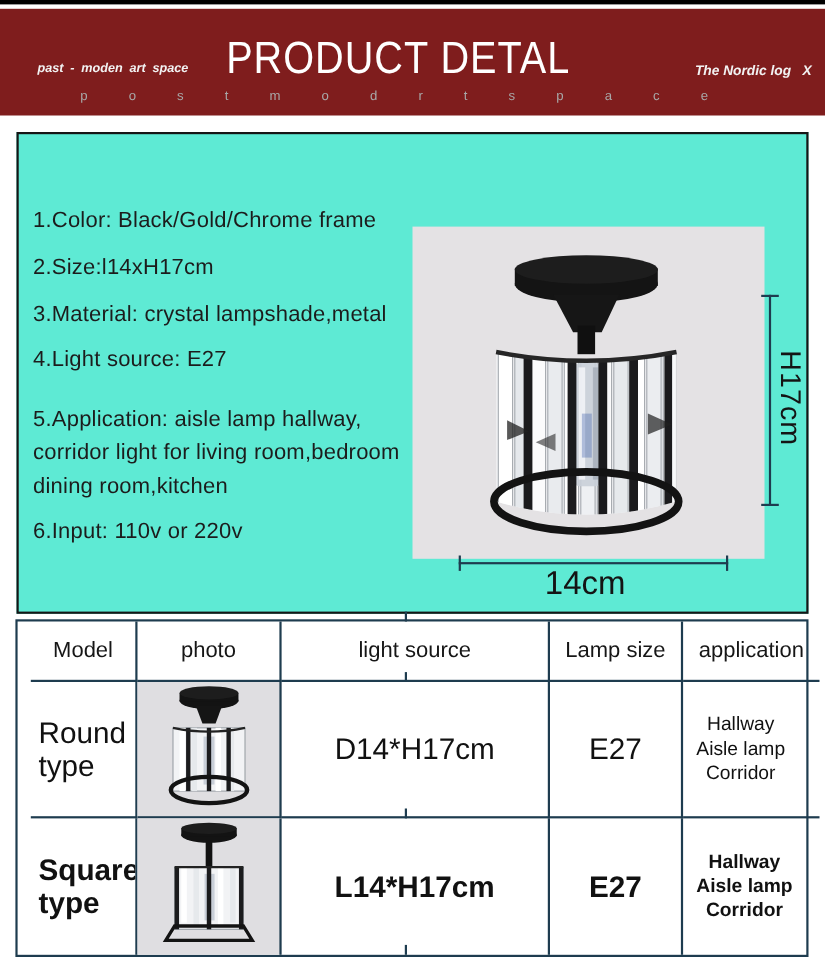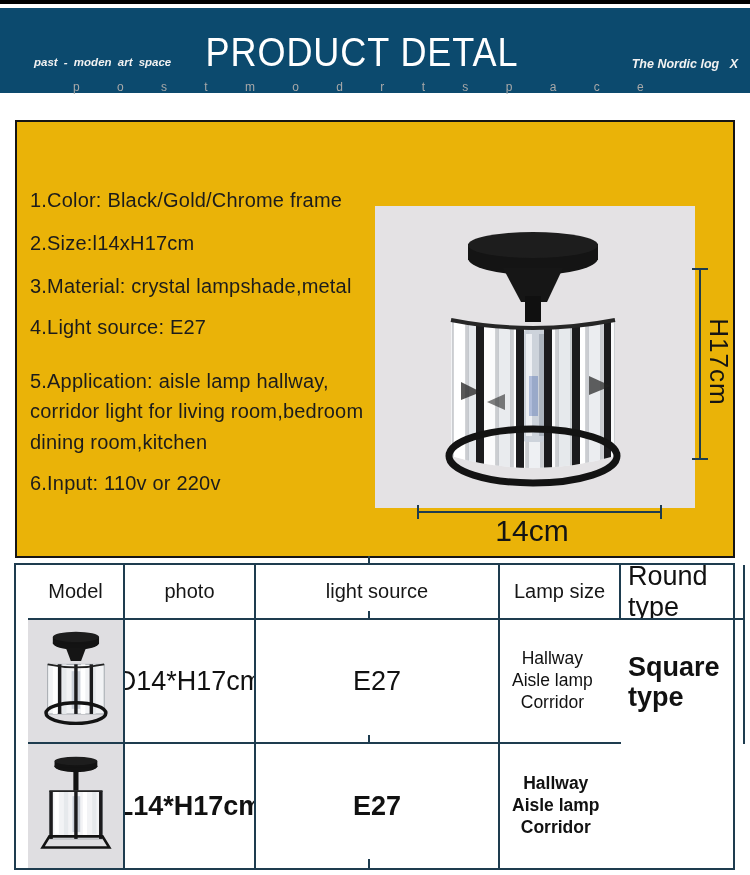--- a/index.html
+++ b/index.html
@@ -9,42 +9,42 @@
     --cell-photo-bg:#dfdee1;
   }
   html,body{margin:0;padding:0;}
   body{
     width:750px;height:875px;position:relative;background:#ffffff;
     font-family:"Liberation Sans", sans-serif;color:var(--ink);
     overflow:hidden;
   }
   
   .top-strip{position:absolute;left:0;top:0;width:750px;height:4px;background:#000;}
-  .banner{position:absolute;left:0;top:8px;width:750px;height:85px;background:#0c4a6e;}
+  .banner{position:absolute;left:0;top:8px;width:750px;height:97px;background:#7f1d1d;}
   .tagline-left{
     position:absolute;left:34px;top:48px;color:#f2f2f2;
     font-size:11.5px;font-style:italic;font-weight:bold;word-spacing:3px;
   }
   .banner-title{
     position:absolute;left:0;top:21px;width:724px;text-align:center;
     color:#ffffff;font-size:41px;font-weight:500;letter-spacing:1px;
     transform:scaleX(0.88);transform-origin:center;
   }
   .tagline-right{
     position:absolute;right:12px;top:49px;color:#f2f2f2;
     font-size:12.5px;font-style:italic;font-weight:bold;white-space:pre;
   }
   .spaced-letters{
     position:absolute;left:58px;top:72px;color:#a8a8a8;
     font-size:12px;word-spacing:34px;white-space:pre;padding-left:15px;
   }
   
   .spec-box{
     position:absolute;left:15px;top:120px;width:720px;height:438px;
-    border:2px solid #151515;background:#eab308;box-sizing:border-box;
+    border:2px solid #151515;background:#5eead4;box-sizing:border-box;
   }
   .spec-lines{position:absolute;left:13px;top:64px;width:372px;}
   .sline{font-size:20px;line-height:28px;color:#1c1c1c;letter-spacing:0.2px;}
   .sl-2{margin-top:15px;}
   .sl-3{margin-top:15px;}
   .sl-4{margin-top:13px;}
   .sl-5{margin-top:26px;}
   .sl-6{margin-top:2px;}
   .sl-7{margin-top:3px;}
   .sl-8{margin-top:13px;}
@@ -195,20 +195,21 @@
   <div class="dim-h"></div>
   <div class="dim-h-label">14cm</div>
 </div>
 
 <div class="ptable">
 
   <div class="cell hcell">Model</div>
   <div class="cell hcell">photo</div>
   <div class="cell hcell">light source</div>
   <div class="cell hcell">Lamp size</div>
+  <div class="cell hcell last-col">application</div>
 
   <div class="cell model-cell">Round type</div>
   <div class="cell photo-cell">
     <svg viewBox="0 0 111 123" preserveAspectRatio="xMidYMid meet">
       <ellipse cx="56" cy="17" rx="27" ry="8" fill="#131313"></ellipse>
       <rect x="29" y="10" width="54" height="8" fill="#131313"></rect>
       <ellipse cx="56" cy="10" rx="27" ry="6" fill="#1d1d1d"></ellipse>
       <path d="M44,22 L68,22 L62,38 L50,38 Z" fill="#151515"></path>
       <g>
         <rect x="23" y="42" width="66" height="58" fill="#f2f3f5" stroke="#9aa0a6" stroke-width="1"></rect>

